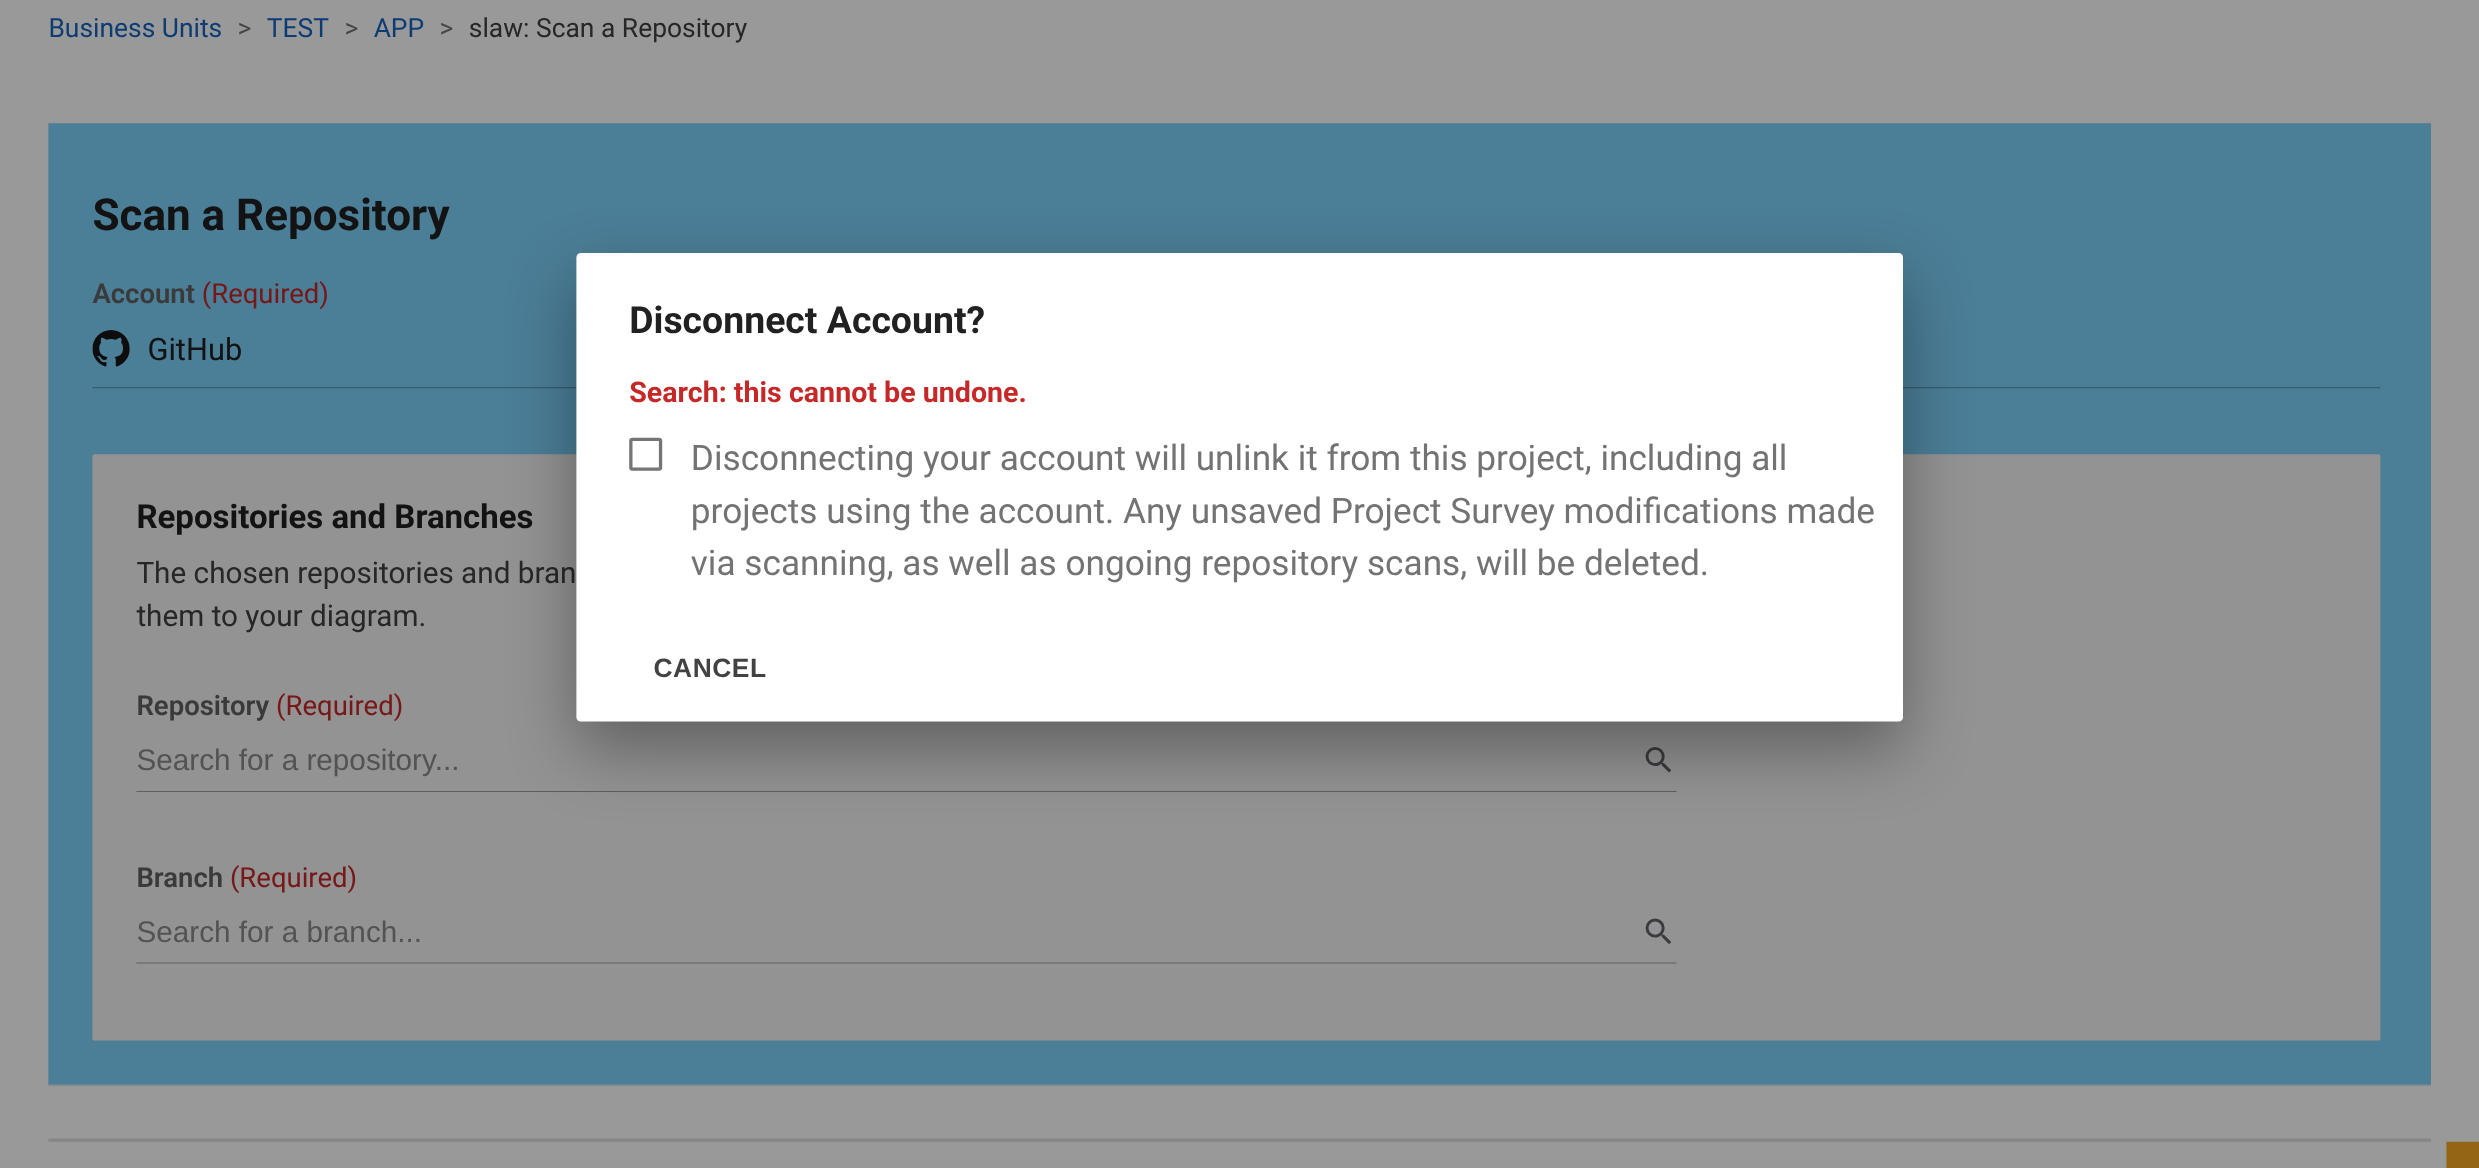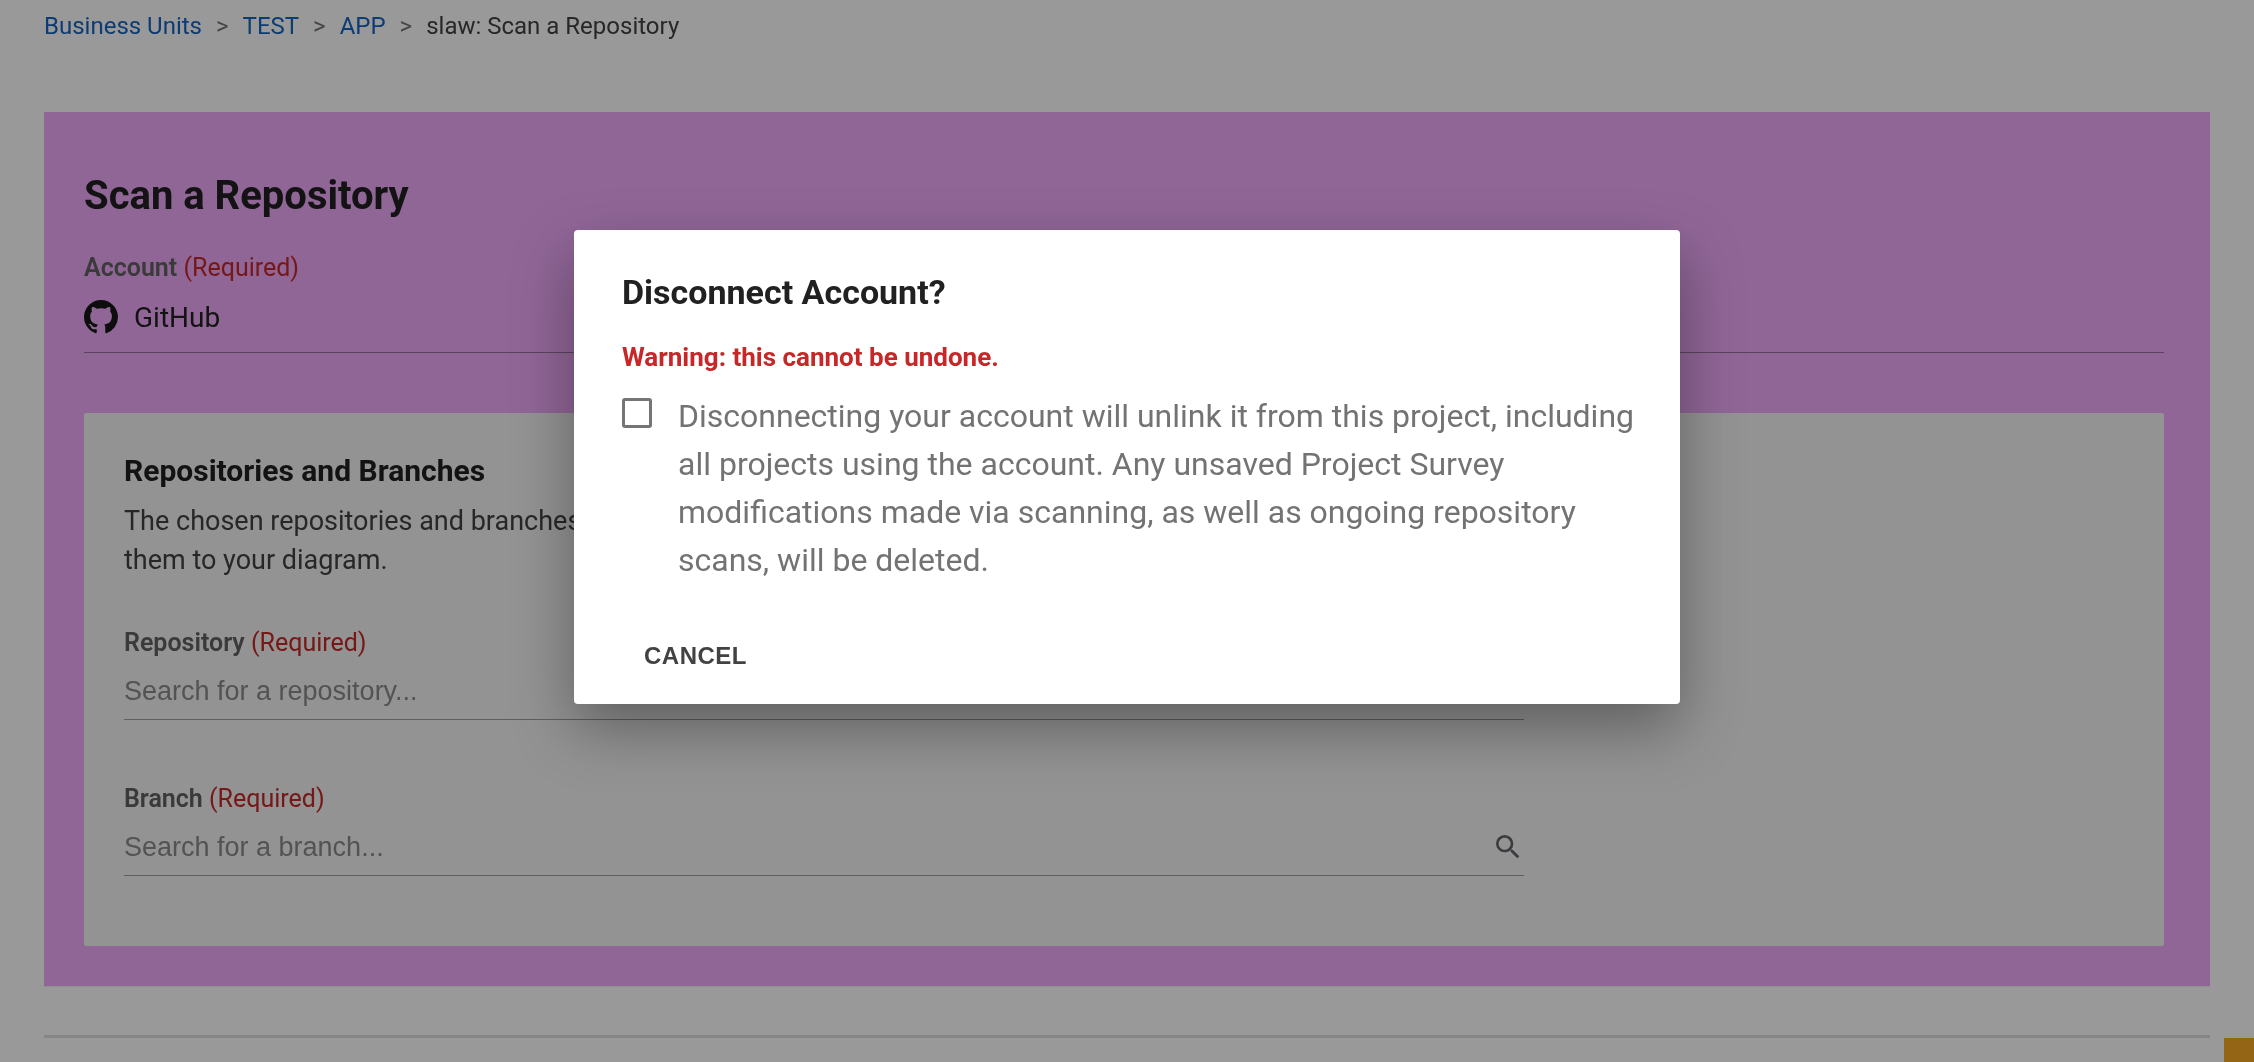--- a/index.html
+++ b/index.html
@@ -33,21 +33,21 @@
   .breadcrumb .sep {
     color: #757575;
   }
   .breadcrumb .current {
     color: #424242;
   }
 
   
   .card {
     margin: 60px 44px 0 44px;
-    background: #f0abfc;
+    background: #7dd3fc;
     padding: 60px 40px 40px 40px;
     border: 1px solid #eeeeee;
     border-top: none;
     border-left: none;
     border-right: none;
   }
   .page-title {
     font-size: 40px;
     font-weight: 700;
     color: #212121;
@@ -131,21 +131,21 @@
   .overlay {
     position: absolute;
     inset: 0;
     background: rgba(0,0,0,0.40);
     display: flex;
     align-items: flex-start;
     justify-content: center;
     padding-top: 230px;
   }
   .modal {
-    width: 1106px;
+    width: 1206px;
     background: #ffffff;
     border-radius: 4px;
     box-shadow: 0 24px 60px rgba(0,0,0,0.35);
     padding: 42px 24px 18px 48px;
   }
   .modal h1 {
     font-size: 34px;
     font-weight: 700;
     color: #212121;
     margin-bottom: 30px;
@@ -286,21 +286,21 @@
       </div>
     </div>
   </div>
 
   <div class="footer-line"></div>
   <div class="accent-strip"></div>
 
   <div class="overlay">
     <div class="modal">
       <h1>Disconnect Account?</h1>
-      <p class="warn">Warning: this cannot be undone.</p>
+      <p class="warn">Search: this cannot be undone.</p>
       <div class="check-row">
         <div class="checkbox"></div>
         <p class="check-text">Disconnecting your account will unlink it from this project, including all projects using the account. Any unsaved Project Survey modifications made via scanning, as well as ongoing repository scans, will be deleted.</p>
       </div>
       <div class="actions">
         <button class="btn cancel">CANCEL</button>
       </div>
     </div>
   </div>
 

